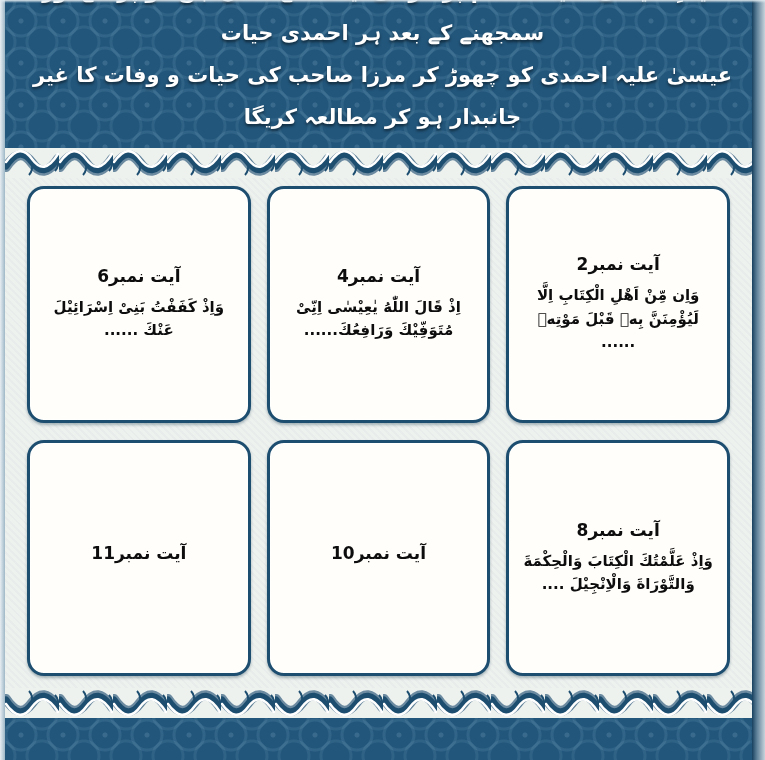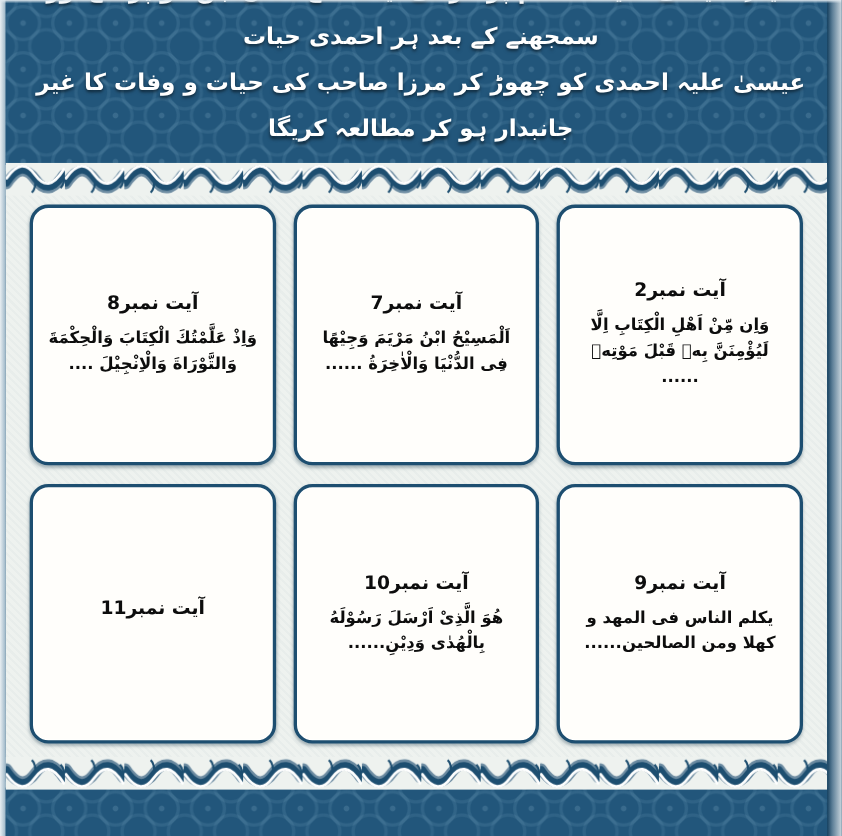--- a/index.html
+++ b/index.html
@@ -90,34 +90,33 @@
     <rect x="0" y="0" width="747" height="30" fill="url(#wv1)"></rect>
   </svg>
 
   <div class="grid">
 
       <div class="card">
         <div class="title">آیت نمبر2</div>
         <div class="verse">وَاِن مِّنْ اَهْلِ الْكِتَابِ اِلَّا لَيُؤْمِنَنَّ بِهٖ قَبْلَ مَوْتِهٖ ......</div>
       </div>
       <div class="card">
-        <div class="title">آیت نمبر7</div>
-        <div class="verse">اَلْمَسِيْحُ ابْنُ مَرْيَمَ وَجِيْهًا فِى الدُّنْيَا وَالْاٰخِرَةُ ......</div>
+        <div class="title">آیت نمبر4</div>
+        <div class="verse">اِذْ قَالَ اللّٰهُ يٰعِيْسٰى اِنِّىْ مُتَوَفِّيْكَ وَرَافِعُكَ......</div>
+      </div>
+      <div class="card">
+        <div class="title">آیت نمبر6</div>
+        <div class="verse">وَاِذْ كَفَفْتُ بَنِىْ اِسْرَائِيْلَ عَنْكَ ......</div>
       </div>
       <div class="card">
         <div class="title">آیت نمبر8</div>
         <div class="verse">وَاِذْ عَلَّمْتُكَ الْكِتَابَ وَالْحِكْمَةَ وَالتَّوْرَاةَ وَالْاِنْجِيْلَ ....</div>
       </div>
       <div class="card">
-        <div class="title">آیت نمبر9</div>
-        <div class="verse">يكلم الناس فى المهد و كهلا ومن الصالحين......</div>
-      </div>
-      <div class="card">
         <div class="title">آیت نمبر10</div>
-        <div class="verse">هُوَ الَّذِىْ اَرْسَلَ رَسُوْلَهُ بِالْهُدٰى وَدِيْنِ......</div>
       </div>
       <div class="card">
         <div class="title">آیت نمبر11</div>
       </div>
     </div>
 
   <svg class="wave bottom" viewBox="0 0 747 30" preserveAspectRatio="none" aria-hidden="true">
     <defs>
       <pattern id="wv2" width="54" height="30" patternUnits="userSpaceOnUse">
         <rect width="54" height="30" fill="#eef2ef"></rect>

